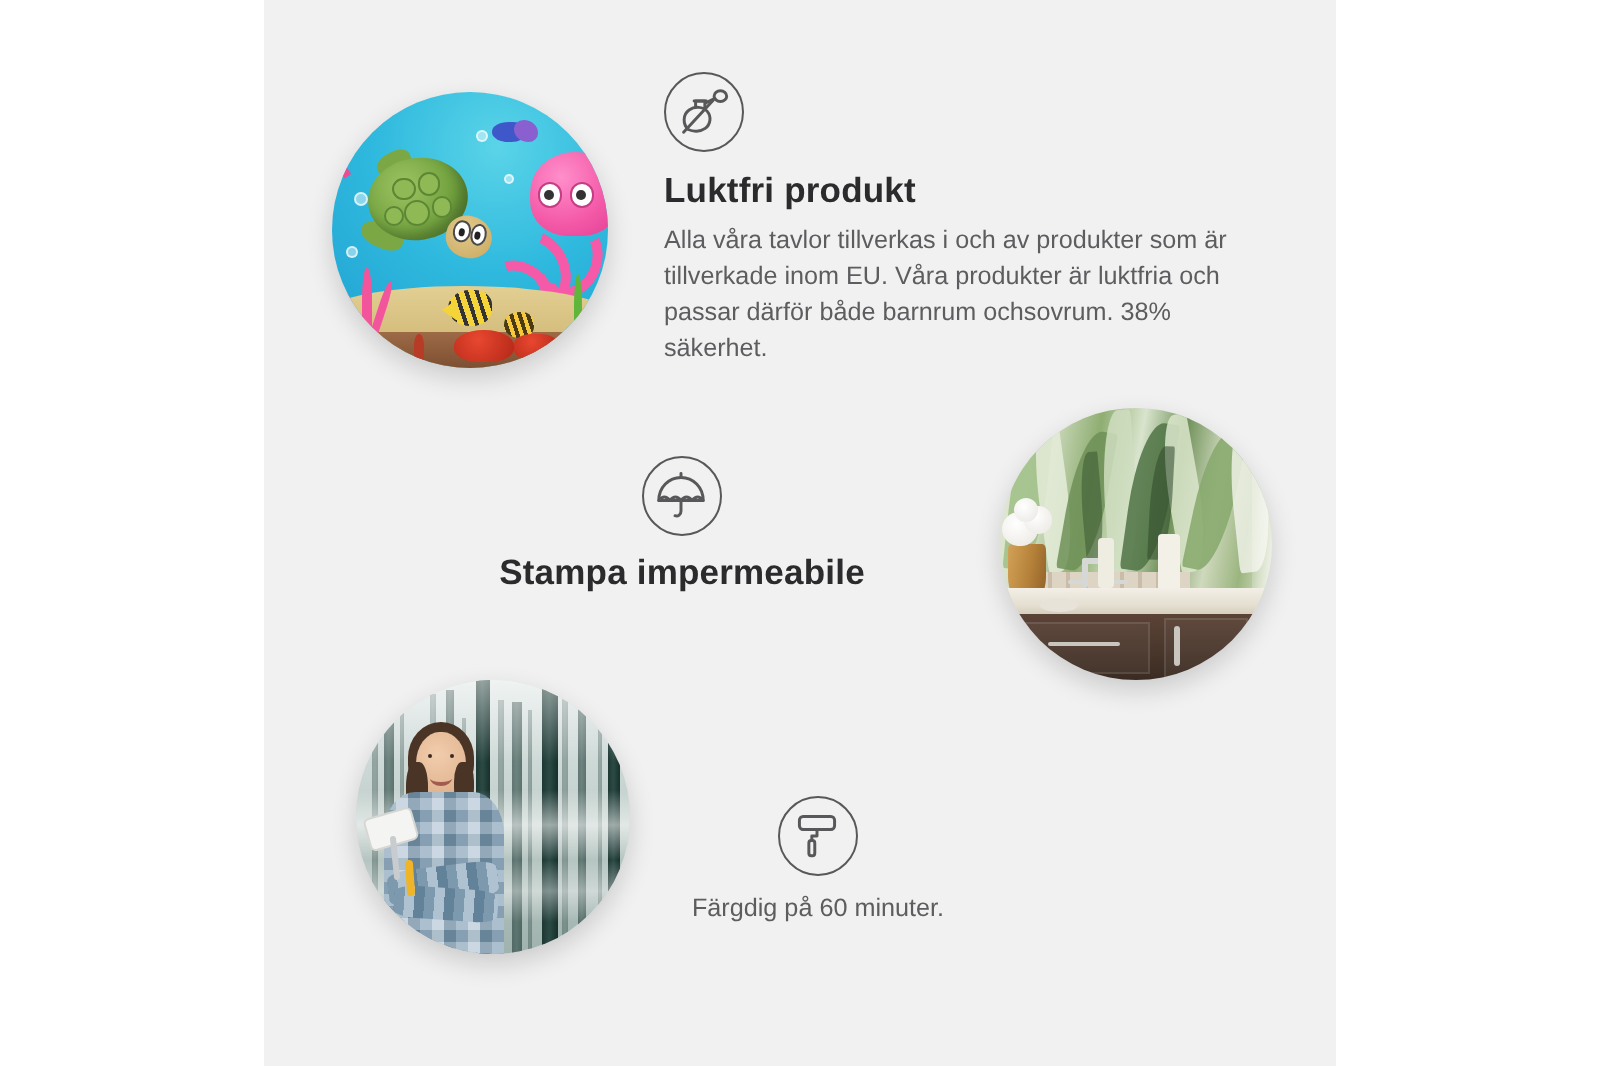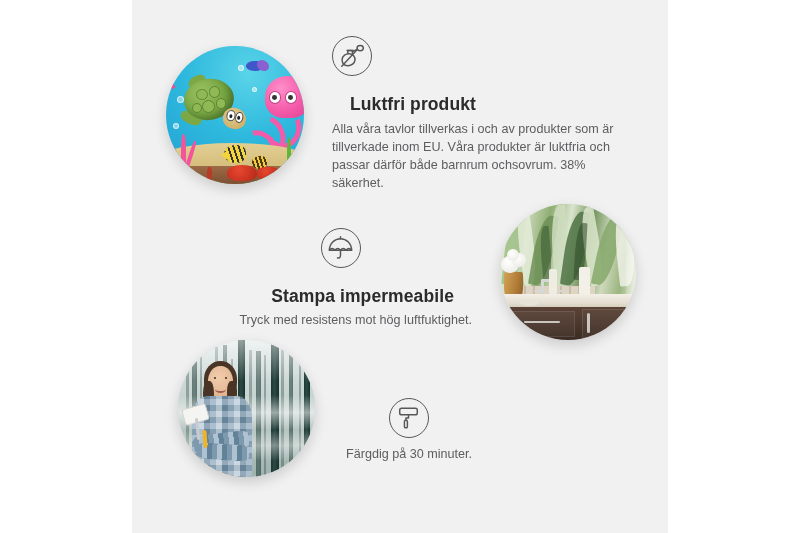--- a/index.html
+++ b/index.html
@@ -244,41 +244,41 @@
     border-radius: 50%;
     display: block;
     box-sizing: border-box;
   }
   .feature .icon-circle svg { display: block; }
 
   .f-title {
     font-size: 17.5px;
     font-weight: bold;
     color: #2b2b2d;
-    margin: 18px;
+    margin: 0;
     line-height: 1.2;
     letter-spacing: 0.1px;
   }
   .f-body {
     font-size: 12.6px;
     color: #5d5d60;
     margin: 0;
     line-height: 1.42;
   }
 
   
   #feature-odourless {
     left: 332px; top: 36px; width: 300px;
   }
   #feature-odourless .icon-wrap { margin-bottom: 9px; }
   #feature-odourless .f-title { margin-bottom: 6px; }
 
   
   #feature-waterproof {
-    left: 210px; top: 228px; width: 262px; text-align: right;
+    left: 210px; top: 228px; width: 262px; text-align: center;
   }
   #feature-waterproof .icon-wrap {
     display: flex; justify-content: center; margin-bottom: 8px;
   }
   #feature-waterproof .f-title { margin-bottom: 5px; }
 
   
   #feature-easy {
     left: 300px; top: 398px; width: 218px; text-align: center;
   }
@@ -482,34 +482,33 @@
           <path d="M26 23 C 28 20.4 30 20.4 32 23"></path>
 
           <path d="M20 10.5 L20 8.4"></path>
 
           <path d="M20 23 L20 28.6 C 20 30.6 18.4 31.8 16.8 31.2"></path>
         </svg>
       </span>
     </div>
 
     <div class="f-title">Stampa impermeabile</div>
-    <div class="f-body">Tryck med resistens mot hög luftfuktighet.</div>
   </div>
 
   <div class="feature" id="feature-easy">
 
     <div class="icon-wrap">
       <span class="icon-circle">
         <svg width="37" height="37" viewBox="0 0 40 40" fill="none" stroke="#58585a" stroke-width="1.6" stroke-linecap="round" stroke-linejoin="round">
 
           <rect x="10.5" y="10" width="19" height="7" rx="2"></rect>
 
           <path d="M20 17 L20 20.5 L17.2 20.5 L17.2 23"></path>
 
           <rect x="15.6" y="23" width="3.2" height="8.2" rx="1.3"></rect>
         </svg>
       </span>
     </div>
 
-    <div class="f-body">Färgdig på 30 minuter.</div>
+    <div class="f-body">Färgdig på 60 minuter.</div>
   </div>
 
 </div>
 
 </body></html>

